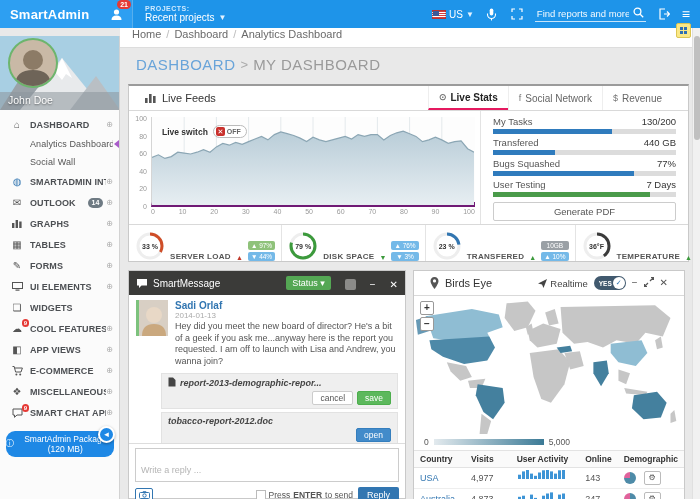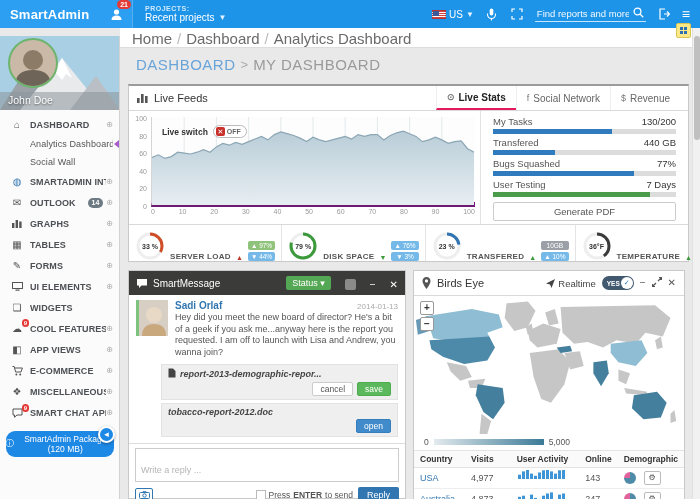--- a/index.html
+++ b/index.html
@@ -48,29 +48,29 @@
   .ni-badge { background:#6e7a83; color:#fff; font-size:7px; line-height:10px; padding:0 4px; border-radius:6px; margin-right:3px; font-weight:bold; }
   .icon-badge { position:absolute; top:-4px; right:-4px; background:#e53935; color:#fff; font-size:6px; line-height:8px; padding:0 2px; border-radius:5px; font-weight:bold; }
   .nav-sub { height:18px; padding-left:30px; }
   .nav-sub .ni-label { font-weight:normal; font-size:9px; color:#555; }
   .nav-sub.active::after { content:''; position:absolute; right:0; top:5px; border-top:4px solid transparent; border-bottom:4px solid transparent; border-right:5px solid #a85bc9; }
   .pkg-btn { margin:8px auto 0; width:108px; background:#1e88e5; color:#fff; font-size:8.5px; border:none; border-radius:9px; padding:3px 0; display:flex; align-items:center; justify-content:center; gap:3px; cursor:pointer; font-family:"Liberation Sans",sans-serif; }
   .collapse-btn { position:absolute; right:4px; top:390px; width:17px; height:17px; border-radius:50%; background:#1e88e5; border:2px solid #fff; box-shadow:0 1px 3px rgba(0,0,0,0.35); color:#fff; font-size:9px; line-height:13px; text-align:center; cursor:pointer; }
 
   
   .main { position:absolute; left:120px; top:28px; width:572px; height:471px; }
-  .breadcrumb-bar { height:20px; background:#fff; border-bottom:1px solid #ddd; display:flex; align-items:flex-end; padding:0 12px; gap:5px; font-size:15px; color:#6a6a6a; }
+  .breadcrumb-bar { height:20px; background:#fff; border-bottom:1px solid #ddd; display:flex; align-items:flex-start; padding:0 12px; gap:5px; font-size:11px; color:#6a6a6a; }
   .crumb-sep { color:#bbb; }
   .title-bar { height:32px; display:flex; align-items:center; padding:0 16px; }
   .pt-primary { font-size:15px; color:#69a4d9; letter-spacing:0.5px; }
   .pt-sep { font-size:13px; color:#aaa; margin:0 5px; }
   .pt-secondary { font-size:15px; color:#9a9a9a; font-weight:300; letter-spacing:0.5px; }
 
   .widget { position:absolute; background:#fff; border:1px solid #c9c9c9; border-top:2px solid #9b9b9b; }
-  .w-header { height:25px; display:flex; align-items:center; padding:0 8px; border-bottom:1px solid #d9d9d9; gap:6px; }
+  .w-header { height:25px; display:flex; align-items:center; padding:0 16px; border-bottom:1px solid #d9d9d9; gap:6px; }
   .w-title { font-size:11px; color:#333; }
   .w-hicon { color:#555; display:flex; }
 
   
   .live-feeds { left:8px; top:56px; width:561px; height:178px; }
   .lf-tabs { margin-left:auto; display:flex; height:100%; }
   .lf-tab { display:flex; align-items:center; gap:4px; padding:0 10px; font-size:10px; color:#666; border-left:1px solid #eee; cursor:pointer; }
   .lf-tab.active { color:#222; border-bottom:2px solid #e5195f; font-weight:bold; }
   .lf-tab .ticon { font-size:9px; color:#777; }
   .lf-body { display:flex; height:113px; }
@@ -106,21 +106,21 @@
   .sm-header { height:24px; background:#3b3b39; display:flex; align-items:center; padding:0 7px; gap:5px; }
   .sm-title { color:#fff; font-size:10px; }
   .sm-ctrl { margin-left:auto; display:flex; align-items:flex-end; gap:14px; }
   .status-btn { background:#54a754; color:#fff; border:none; border-radius:2px; font-size:9px; padding:2px 6px; cursor:pointer; font-family:"Liberation Sans",sans-serif; }
   .sm-square { width:11px; height:11px; background:#8b8b89; border-radius:2px; }
   .sm-x, .sm-min { color:#fff; font-size:10px; cursor:pointer; line-height:1; }
   .sm-body { height:148px; overflow:hidden; }
   .msg { display:flex; padding:5px 7px 2px; gap:7px; }
   .msg-avatar { width:32px; height:36px; flex:none; border-left:3px solid #7dc27d; background:#d8cfc4; display:flex; align-items:flex-end; justify-content:center; overflow:hidden; }
   .msg-content { flex:1; min-width:0; }
-  .msg-top { display:flex; justify-content:space-between; align-items:baseline; }
+  .msg-top { display:flex; justify-content:space-between; align-items:baseline;flex-direction:column; }
   .msg-name { color:#3276b1; font-size:10px; font-weight:bold; }
   .msg-time { color:#aaa; font-size:8px; }
   .msg-text { font-size:9px; color:#555; line-height:1.3; margin-top:1px; }
   .attach { margin:3px 7px 3px 32px; background:#efefef; border:1px solid #e2e2e2; padding:3px 6px 3px; }
   .attach-name { font-size:9px; font-style:italic; font-weight:bold; color:#444; display:flex; align-items:center; gap:4px; }
   .attach-btns { display:flex; justify-content:flex-end; gap:4px; margin-top:2px; }
   .a-btn { font-size:8.5px; padding:1px 7px; border-radius:2px; cursor:pointer; border:1px solid #ccc; background:#fff; color:#555; font-family:"Liberation Sans",sans-serif; }
   .a-btn.save { background:#5cb85c; border-color:#4cae4c; color:#fff; }
   .a-btn.open { background:#428bca; border-color:#357ebd; color:#fff; }
   .reply-area { border-top:1px solid #ddd; padding:4px 6px; }

